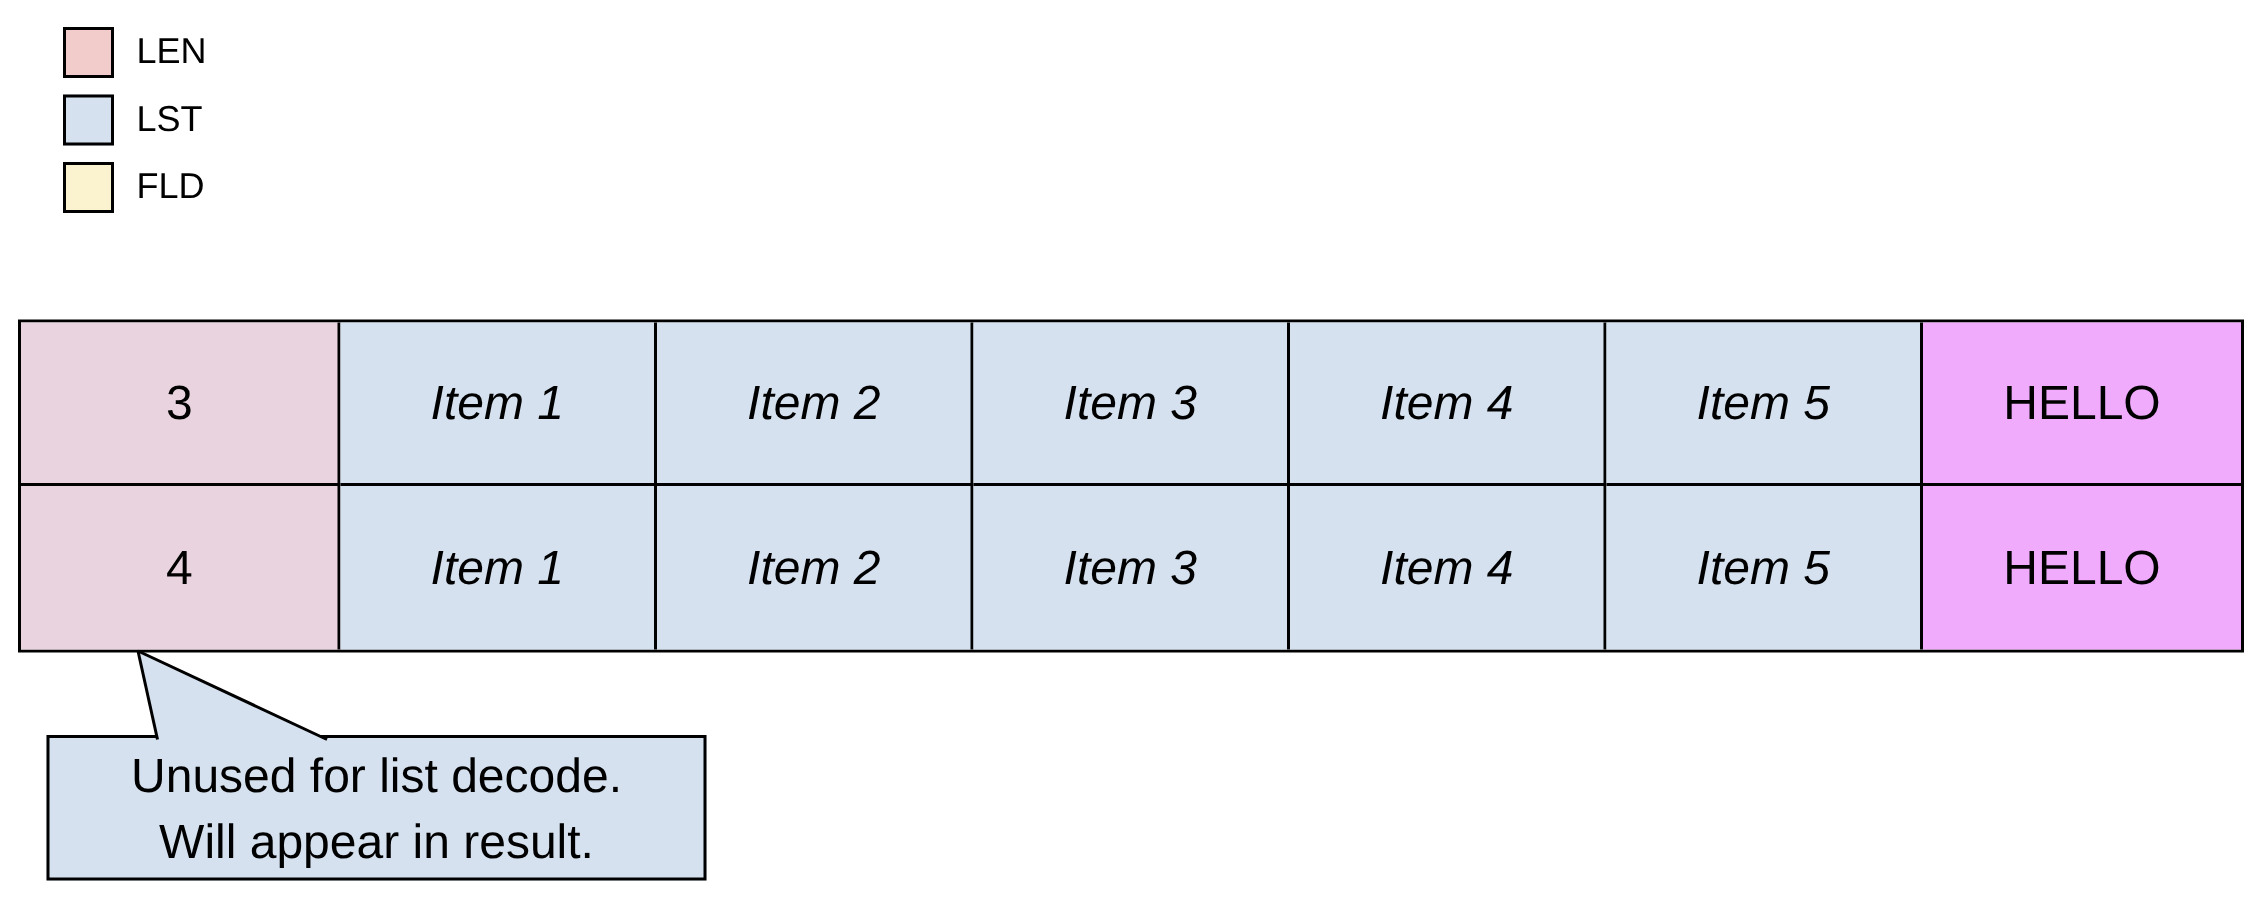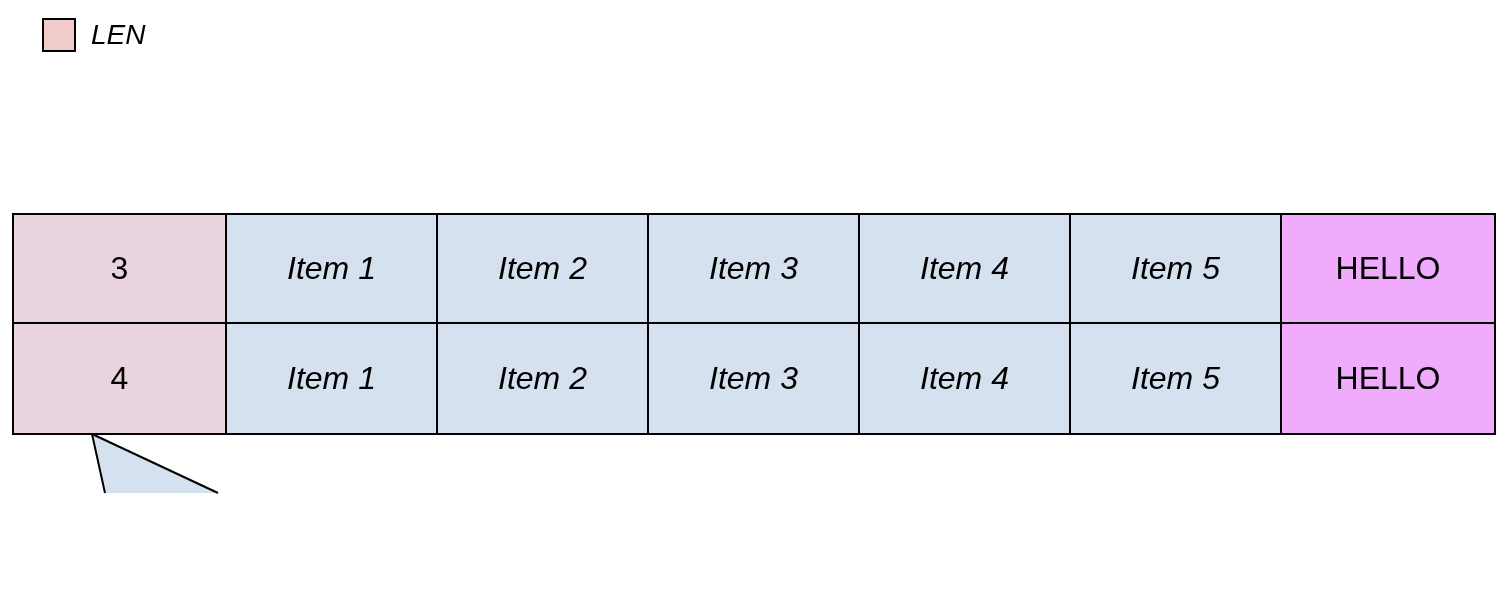--- a/index.html
+++ b/index.html
@@ -33,23 +33,22 @@
     height: 30px;
     border: 2px solid #000000;
     box-sizing: content-box;
     margin-right: 15px;
     flex: 0 0 auto;
   }
   .swatch-len { background: #f2cccb; }
   .swatch-lst { background: #d5e1ef; }
   .swatch-fld { background: #fbf2d0; }
   .legend-label {
-    font-size: 28px;
+    font-size: 24px;
     line-height: 34px;
-    font-style: italic;
   }
 
   
   .enc-table {
     position: absolute;
     left: 12px;
     top: 213px;
     display: grid;
     grid-template-columns: 213px repeat(5, 211px) 212px;
     grid-auto-rows: 109px;
@@ -102,20 +101,28 @@
 </head>
 <body>
 
 <div class="canvas">
 
   <div class="legend">
     <div class="legend-item">
       <span class="legend-swatch swatch-len"></span>
       <span class="legend-label">LEN</span>
     </div>
+    <div class="legend-item">
+      <span class="legend-swatch swatch-lst"></span>
+      <span class="legend-label">LST</span>
+    </div>
+    <div class="legend-item">
+      <span class="legend-swatch swatch-fld"></span>
+      <span class="legend-label">FLD</span>
+    </div>
   </div>
 
   <div class="enc-table">
 
     <div class="cell cell-len row-top">3</div>
     <div class="cell cell-lst row-top">Item 1</div>
     <div class="cell cell-lst row-top">Item 2</div>
     <div class="cell cell-lst row-top">Item 3</div>
     <div class="cell cell-lst row-top">Item 4</div>
     <div class="cell cell-lst row-top">Item 5</div>
@@ -123,19 +130,23 @@
 
     <div class="cell cell-len">4</div>
     <div class="cell cell-lst">Item 1</div>
     <div class="cell cell-lst">Item 2</div>
     <div class="cell cell-lst">Item 3</div>
     <div class="cell cell-lst">Item 4</div>
     <div class="cell cell-lst">Item 5</div>
     <div class="cell cell-fld last-col">HELLO</div>
   </div>
 
+  <div class="callout-box">
+    <div class="callout-line">Unused for list decode.</div>
+    <div class="callout-line">Will appear in result.</div>
+  </div>
   <svg class="callout-tail" viewBox="0 0 150 63" xmlns="http://www.w3.org/2000/svg">
     <polygon points="14,2 27,61 140,61" fill="#d5e1ef" stroke="none"></polygon>
     <line x1="14" y1="2" x2="27" y2="61" stroke="#000000" stroke-width="2"></line>
     <line x1="14" y1="2" x2="140" y2="61" stroke="#000000" stroke-width="2"></line>
   </svg>
 
 </div>
 
 </body></html>

